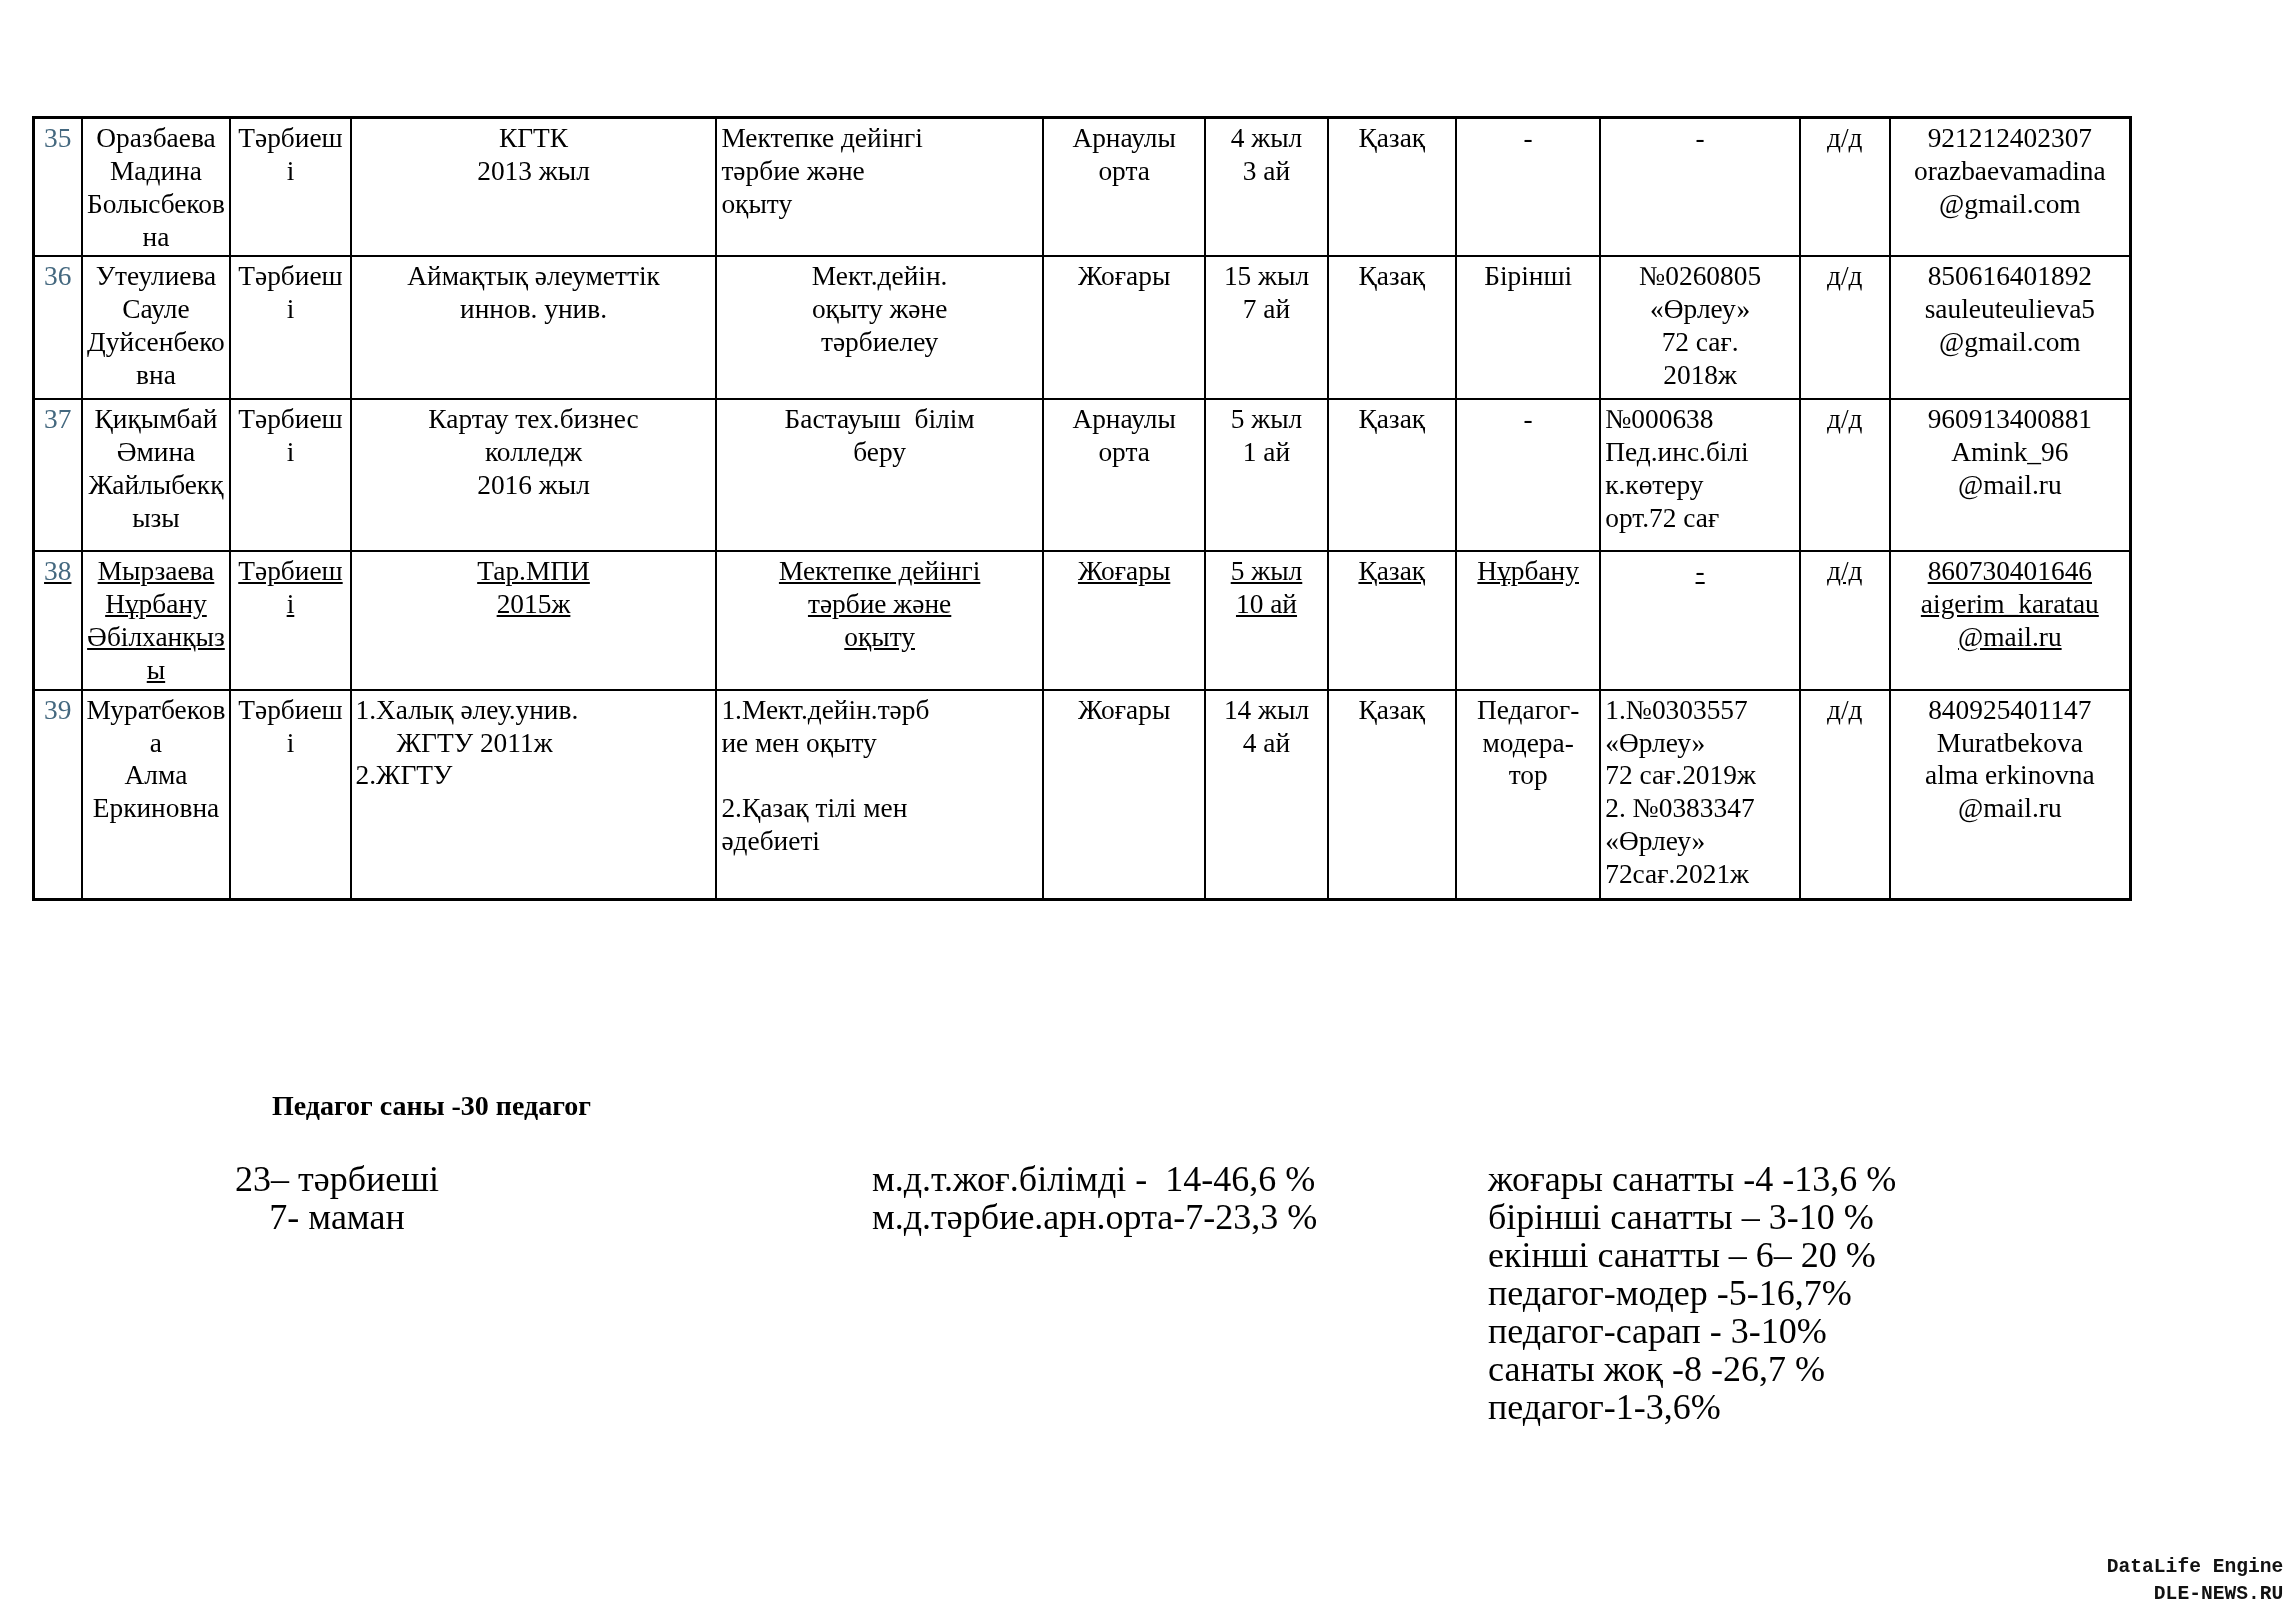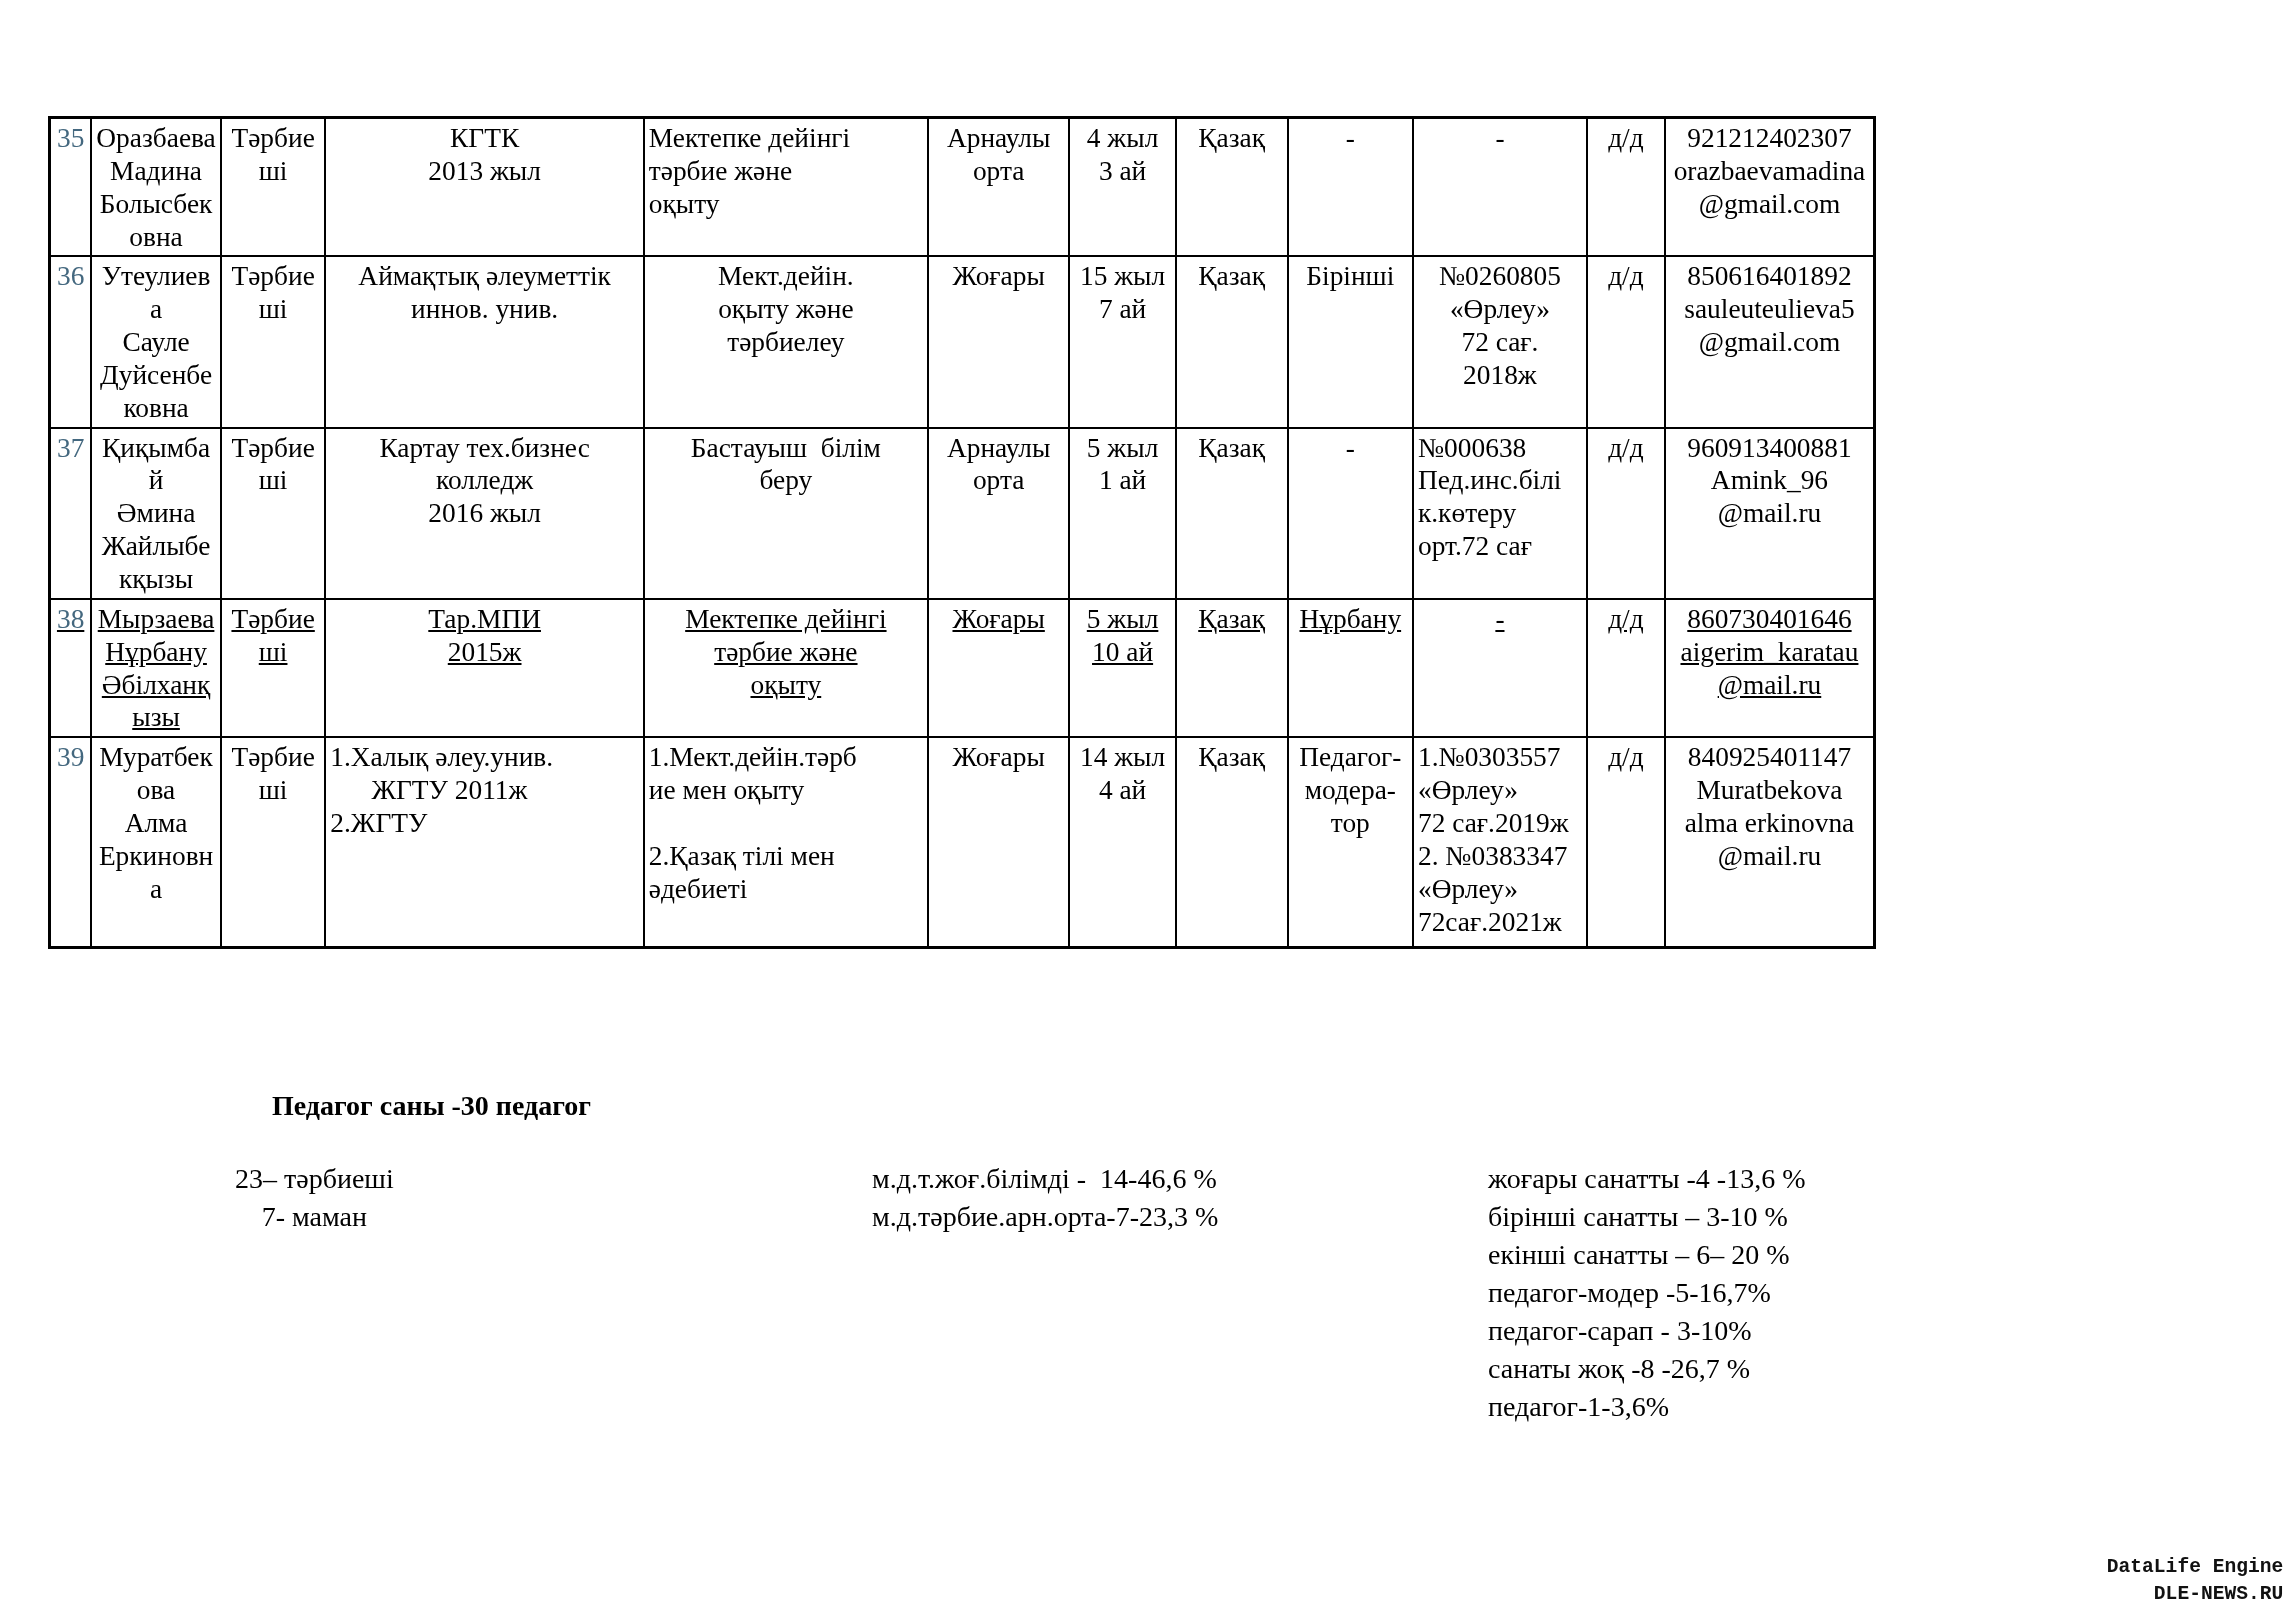--- a/index.html
+++ b/index.html
@@ -4,21 +4,21 @@
 <style>
   html,body{margin:0;padding:0;background:#888;}
   .page{
     position:relative;
     width:2293px;height:1621px;
     background:#ffffff;
     overflow:hidden;
     font-family:"Liberation Serif","DejaVu Serif",serif;
     color:#000;
   }
-  .table-wrap{position:absolute;left:48px;top:116px;width:1828px;}
+  .table-wrap{position:absolute;left:32px;top:116px;width:2100px;}
   table.staff{
     table-layout:fixed;width:100%;
     border-collapse:collapse;
     border:3.9px solid #000;
   }
   table.staff td{
     border:2.9px solid #000;
     vertical-align:top;
     text-align:center;
     font-size:27.4px;
@@ -34,21 +34,21 @@
   table.staff tr:nth-child(2){height:143px;}
   table.staff tr:nth-child(3){height:152px;}
   table.staff tr:nth-child(4){height:112px;text-decoration:underline;}
   table.staff tr:nth-child(5){height:210px;}
   .summary-title{
     position:absolute;left:272px;top:1090px;
     font-size:28px;font-weight:bold;white-space:pre-wrap;
   }
   .sum-block{
     position:absolute;top:1160px;
-    font-size:28px;line-height:38px;white-space:pre-wrap;
+    font-size:36px;line-height:38px;white-space:pre-wrap;
   }
   #sum1{left:235px;text-align:center;}
   #sum2{left:534px;}
   #sum3{left:872px;}
   #sum4{left:1488px;}
   .watermark{
     position:absolute;right:9.8px;bottom:13.7px;
     font-family:Liberation Mono, monospace;
     font-weight:bold;font-size:19.6px;line-height:26.5px;
     color:#111;text-align:right;white-space:pre-wrap;

